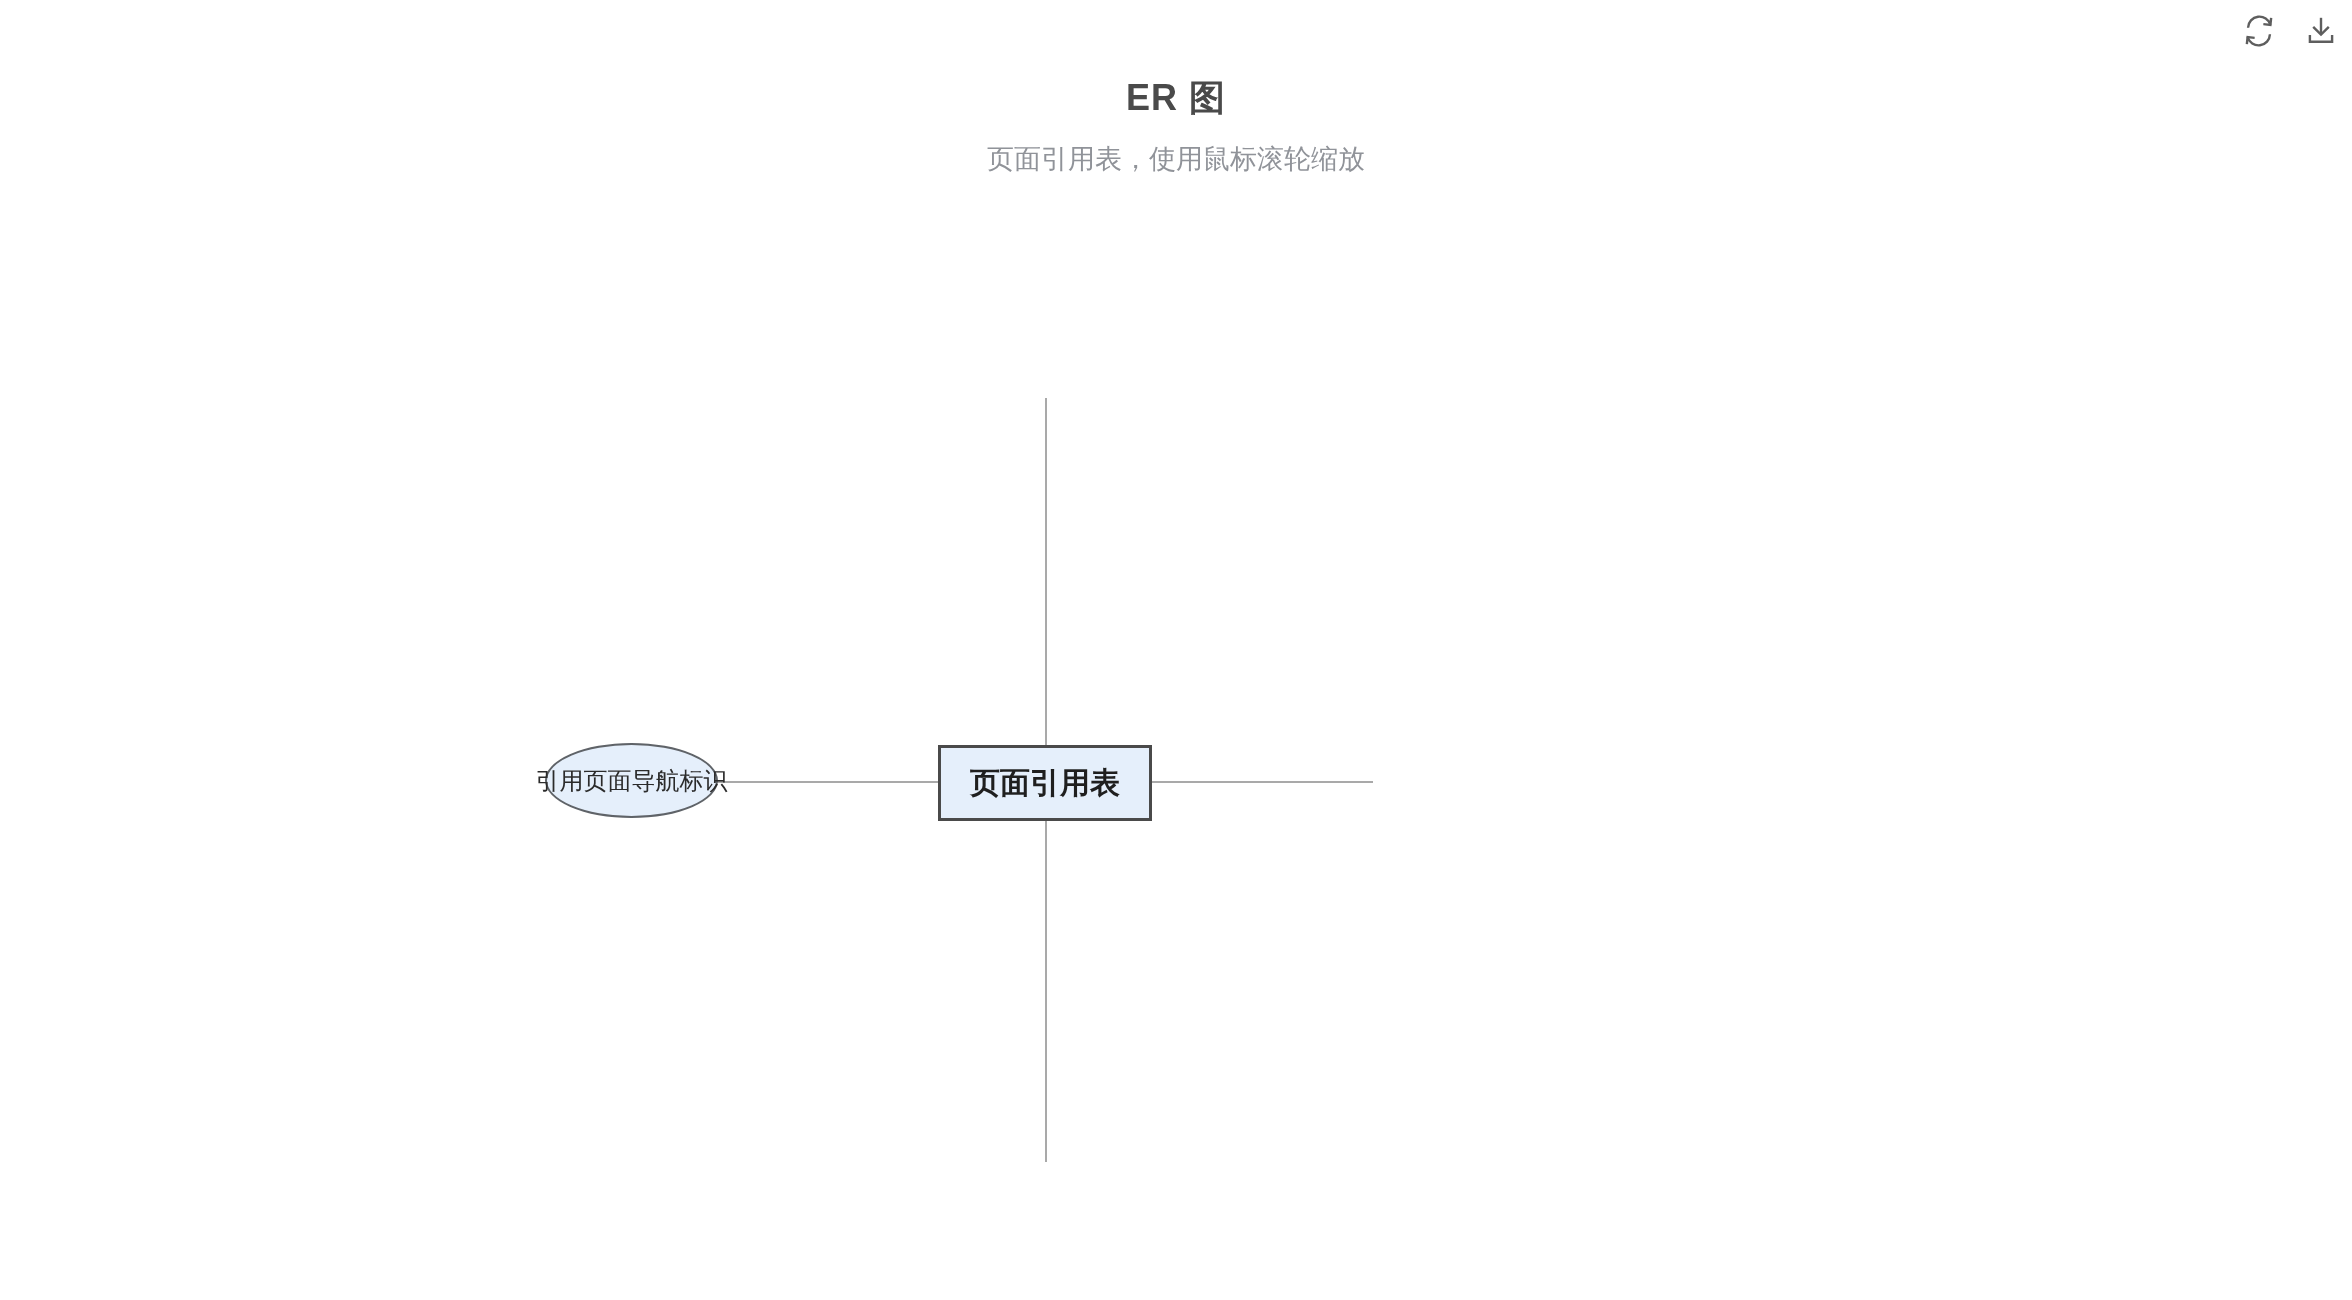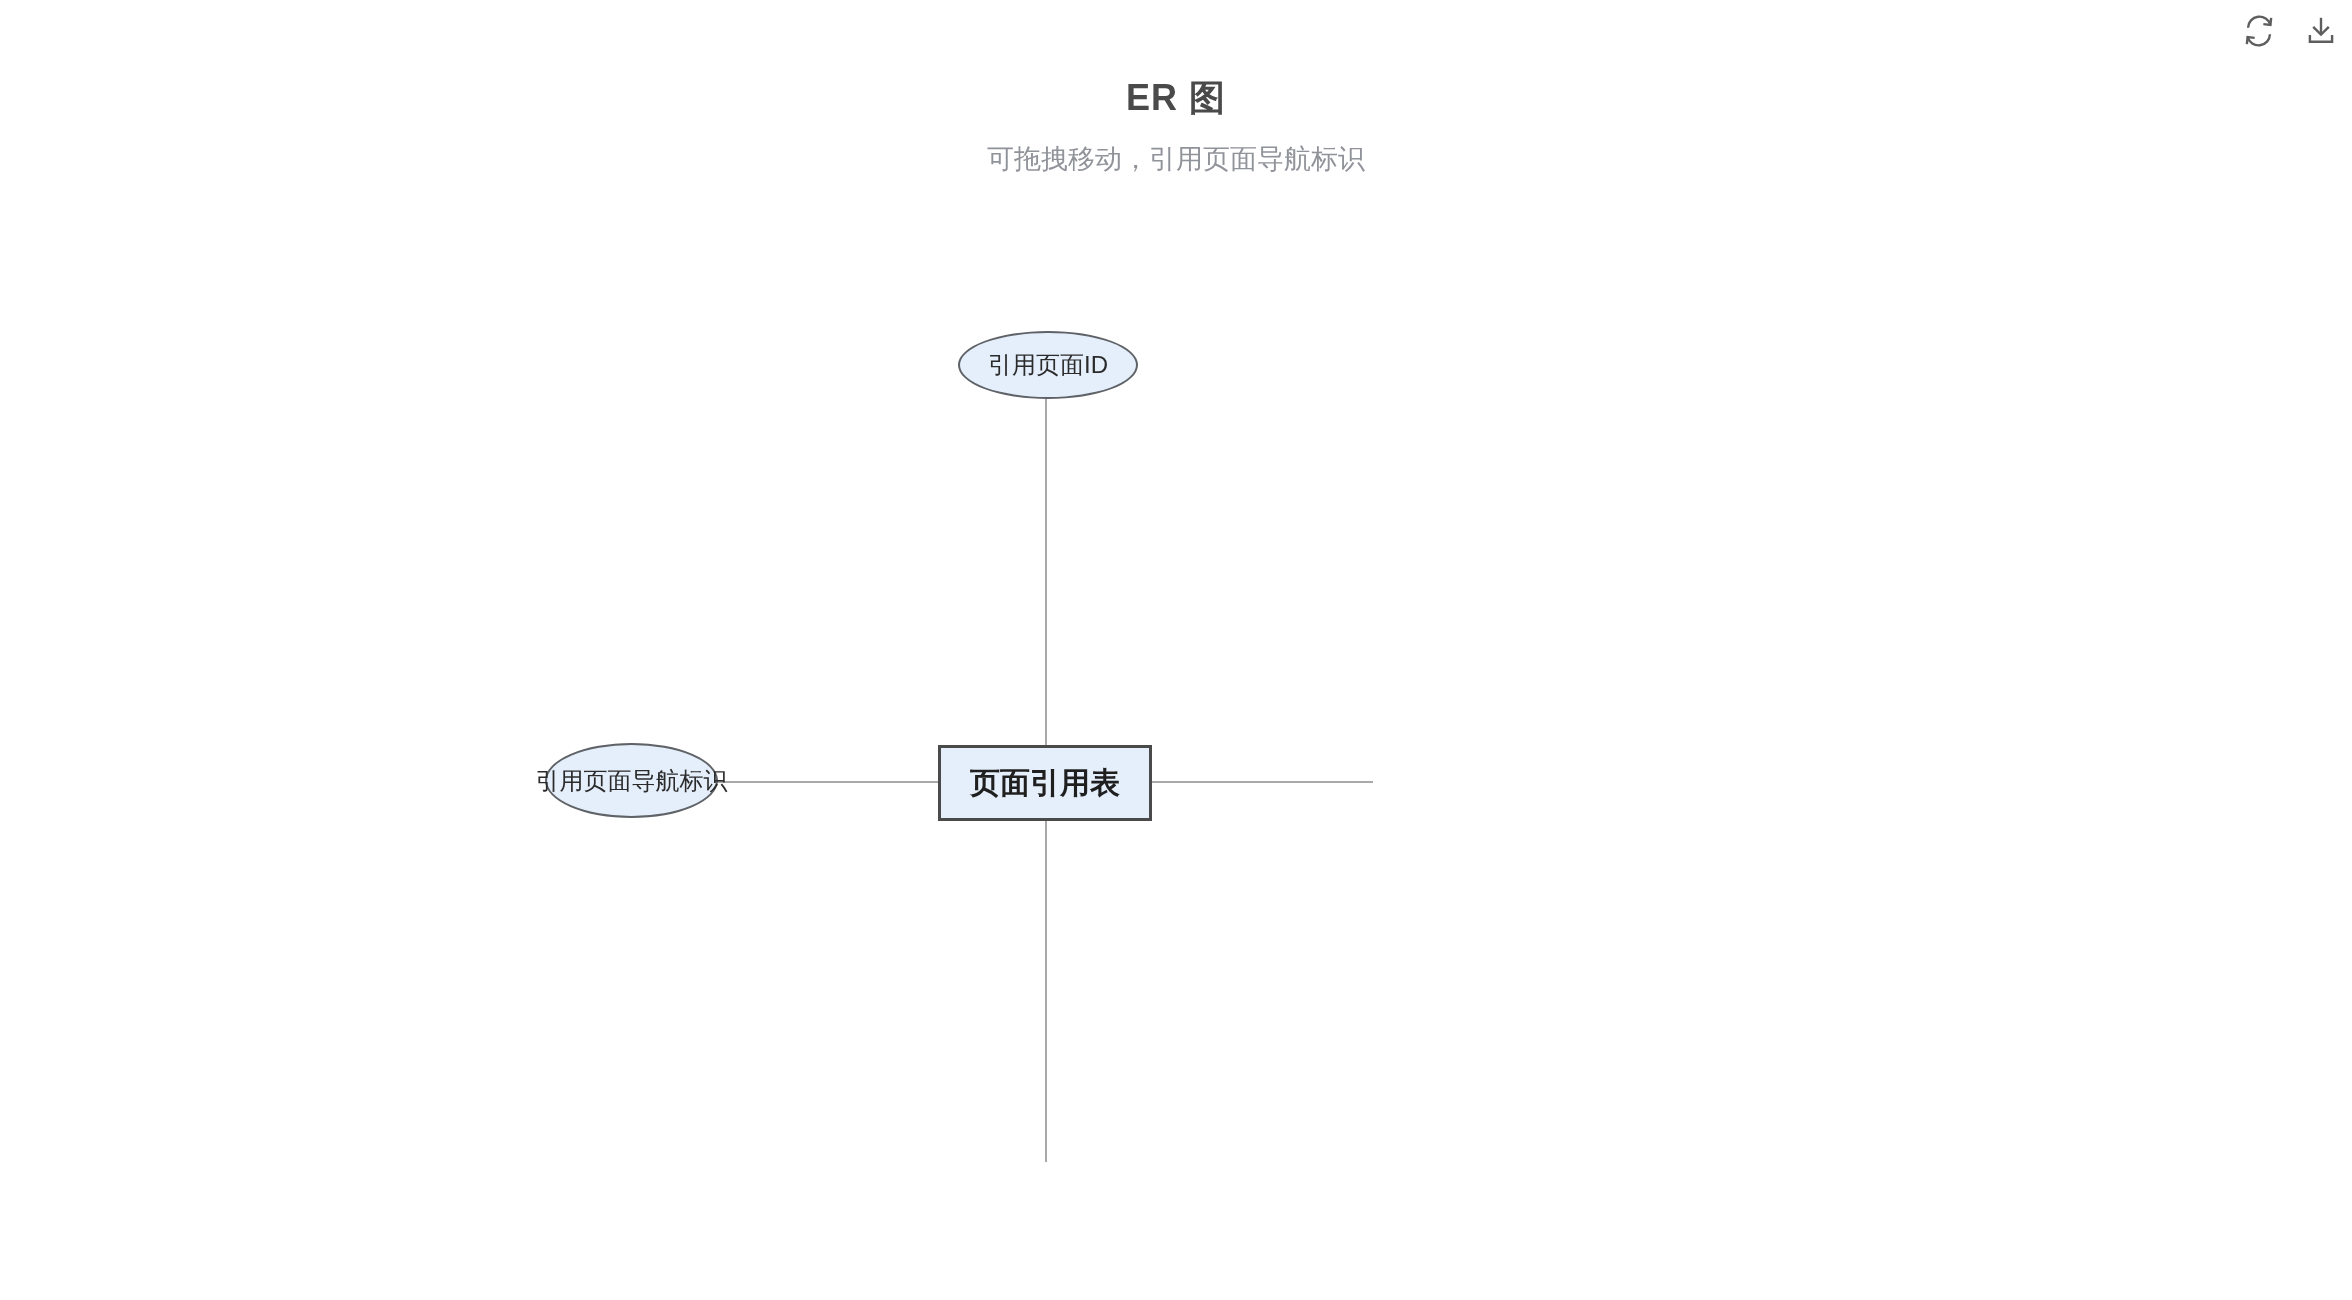--- a/index.html
+++ b/index.html
@@ -93,21 +93,21 @@
     font-size:24px;
     color:var(--label);
   }
   .attribute span{white-space:nowrap;}
 </style>
 </head>
 <body>
 
 <header class="page-header">
   <h1 class="page-title">ER 图</h1>
-  <p class="page-subtitle">可拖拽移动，引用页面导航标识</p>
+  <p class="page-subtitle">页面引用表，使用鼠标滚轮缩放</p>
 </header>
 
 <div class="toolbar">
   <button class="icon-btn">
     <svg width="36" height="36" viewBox="0 0 24 24" fill="none" stroke="currentColor" stroke-width="1.6" stroke-linecap="butt" stroke-linejoin="miter">
       <path d="M4.7 9.8 A 7.6 7.6 0 0 1 19.6 7.9"></path>
       <path d="M20.1 3.2 L19.6 7.9 L14.9 7.4"></path>
       <path d="M19.3 14.2 A 7.6 7.6 0 0 1 4.4 16.1"></path>
       <path d="M3.9 20.8 L4.4 16.1 L9.1 16.6"></path>
     </svg>
@@ -123,19 +123,16 @@
 
 <div class="canvas">
 
   <div class="edge" style="left:1045px; top:398px;  width:2px;   height:347px;"></div>
   <div class="edge" style="left:1045px; top:817px;  width:2px;   height:345px;"></div>
   <div class="edge" style="left:717px;  top:781px;  width:221px; height:2px;"></div>
   <div class="edge" style="left:1152px; top:781px;  width:221px; height:2px;"></div>
 
   <div class="node entity" style="left:938px; top:745px; width:214px; height:76px;">页面引用表</div>
 
-  <div class="node attribute" style="left:958px; top:331px; width:180px; height:68px;">
-    <span>引用页面ID</span>
-  </div>
   <div class="node attribute" style="left:545px; top:743px; width:173px; height:75px;text-align:right;">
     <span>引用页面导航标识</span>
   </div>
 </div>
 
 </body></html>

